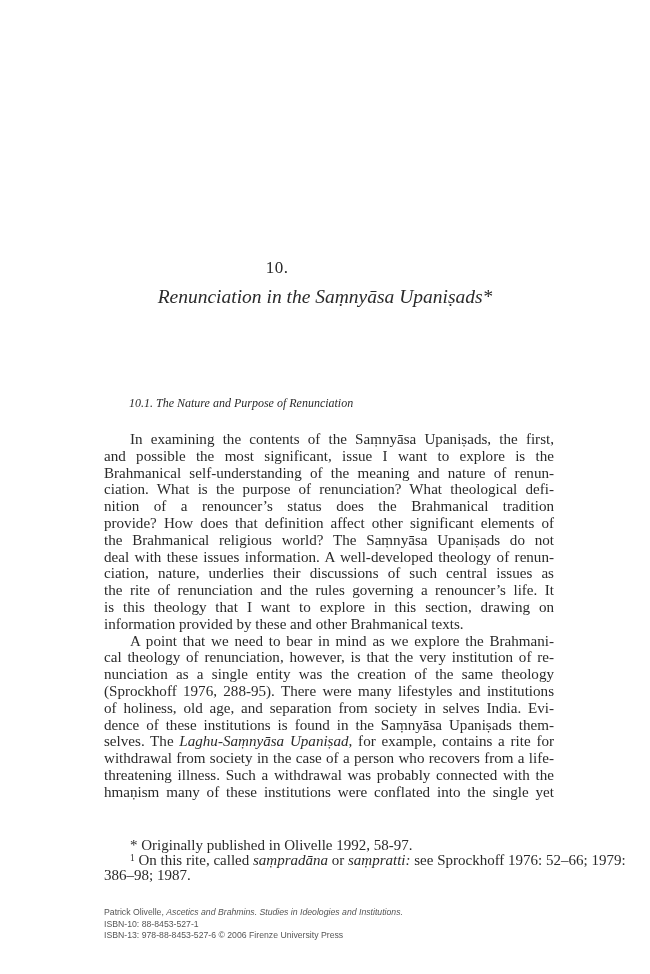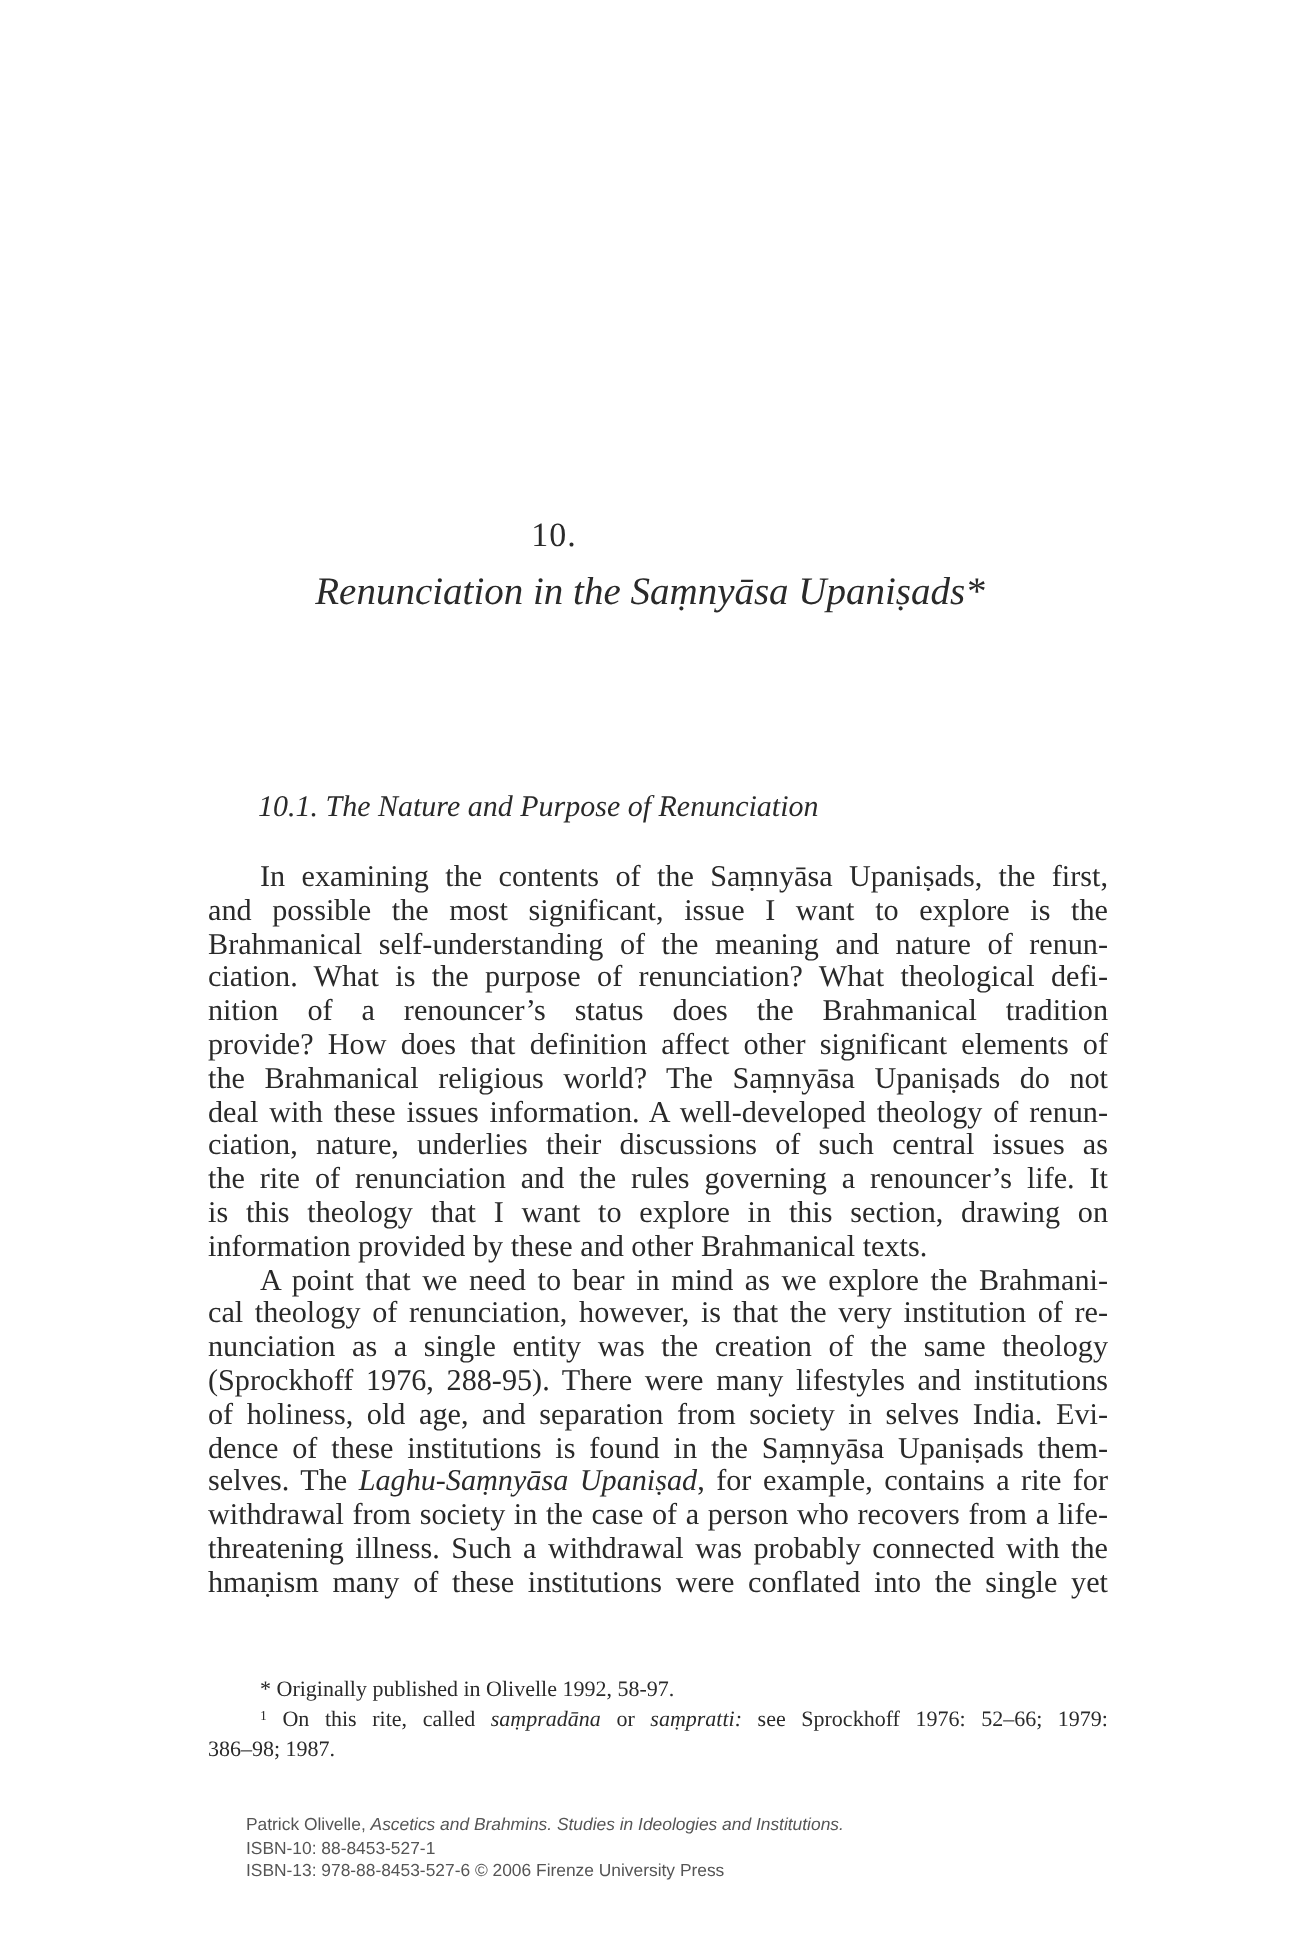--- a/index.html
+++ b/index.html
@@ -33,21 +33,21 @@
       text-align: center;
       font-style: italic;
       font-size: 19.5px;
       color: #2a2a2a;
     }
     .section-heading {
       position: absolute;
       top: 396px;
       left: 129px;
       font-style: italic;
-      font-size: 15px;
+      font-size: 12px;
       color: #2a2a2a;
     }
     .body-text {
       position: absolute;
       top: 431px;
       left: 104px;
       width: 450px;
       font-size: 15.1px;
       line-height: 16.8px;
     }
@@ -65,21 +65,21 @@
     .line.last {
       text-align-last: left;
     }
     .line em, .footnote em {
     }
     .footnotes {
       position: absolute;
       top: 838px;
       left: 104px;
       width: 450px;
-      font-size: 11px;
+      font-size: 15px;
       line-height: 15px;
       color: #2a2a2a;
     }
     .footnotes .line {
       height: 15px;
     }
     .fn-indent {
       padding-left: 26px;
     }
     sup {
@@ -88,21 +88,20 @@
       line-height: 0;
     }
     .colophon {
       position: absolute;
       top: 907px;
       left: 104px;
       font-family: "Liberation Sans", "DejaVu Sans", sans-serif;
       font-size: 8.7px;
       line-height: 11.5px;
       color: #555555;
-      margin-left: 19px;
     }
     .colophon .cline {
       display: block;
       white-space: nowrap;
     }
     .colophon em {
       font-style: italic;
     }
   </style>
 </head>

